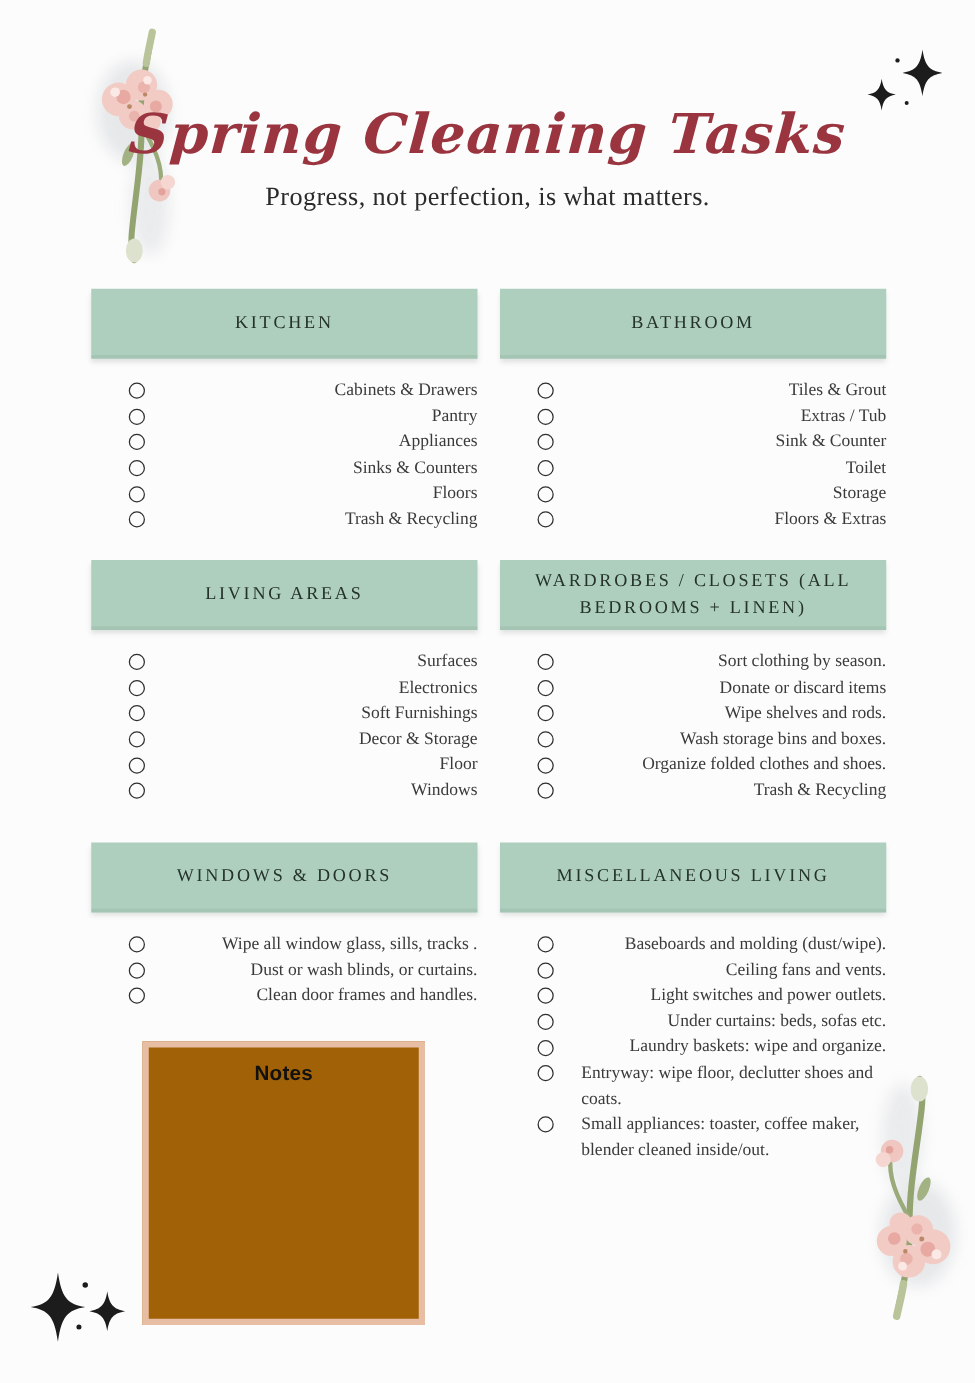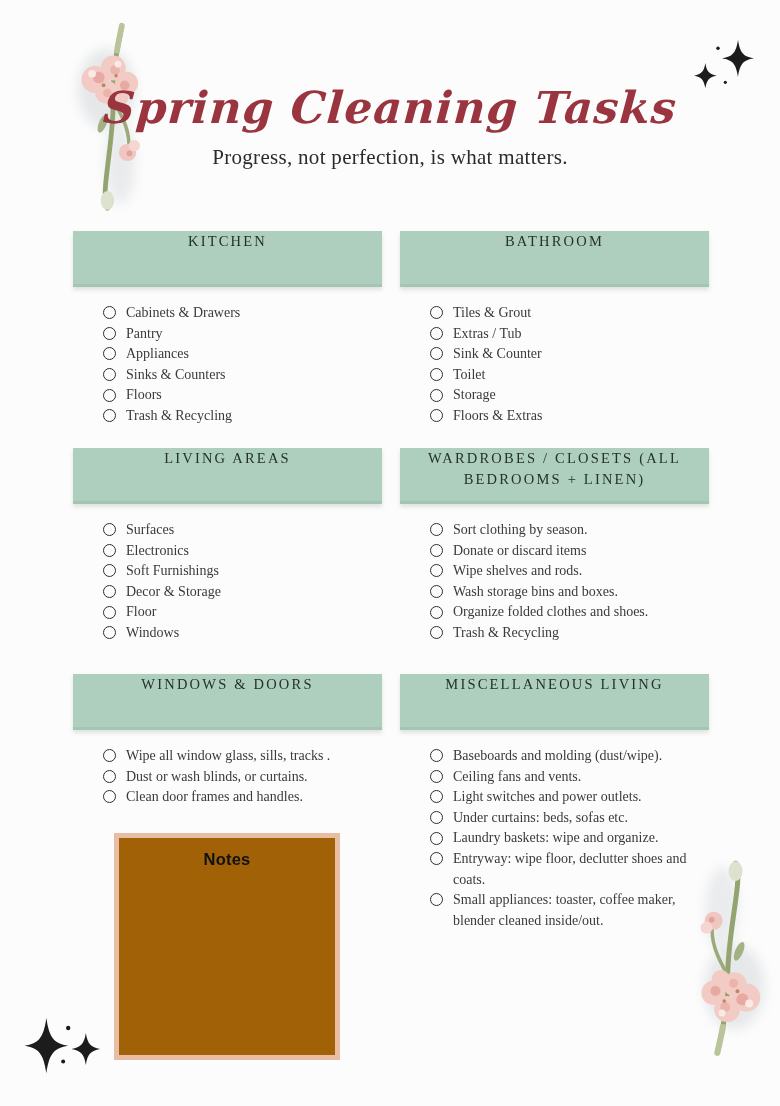--- a/index.html
+++ b/index.html
@@ -32,39 +32,40 @@
     margin-left: 73px;
     width: 636px;
     display: grid;
     grid-template-columns: 309px 309px;
     column-gap: 18px;
     grid-template-rows: 217px 226px auto;
   }
   .section-header {
     height: 56px;
     background: #aecfbe;
-    display: flex; justify-content: center;
+    display: flex; align-items: center; justify-content: center;
     text-align: center;
     padding: 0 18px;
     box-shadow: inset 0 -3px 0 rgba(40,70,55,0.07), 0 3px 4px rgba(150,160,155,0.28);
   }
   .section-title {
     font-size: 14.5px; line-height: 1.45;
     letter-spacing: 2.2px;
     color: #243229;
   }
   .checklist {
     list-style: none;
     margin-top: 16px;
     padding-left: 30px;
   }
   .check-item {
     display: flex; align-items: flex-start;
     gap: 10px;
     line-height: 20.6px;
+    justify-content: space-between;
   }
   .checkbox {
     width: 13px; height: 13px;
     border: 1.7px solid #2e2e2e;
     border-radius: 50%;
     flex-shrink: 0;
     margin-top: 3.2px;
     background: transparent;
     cursor: pointer;
   }

